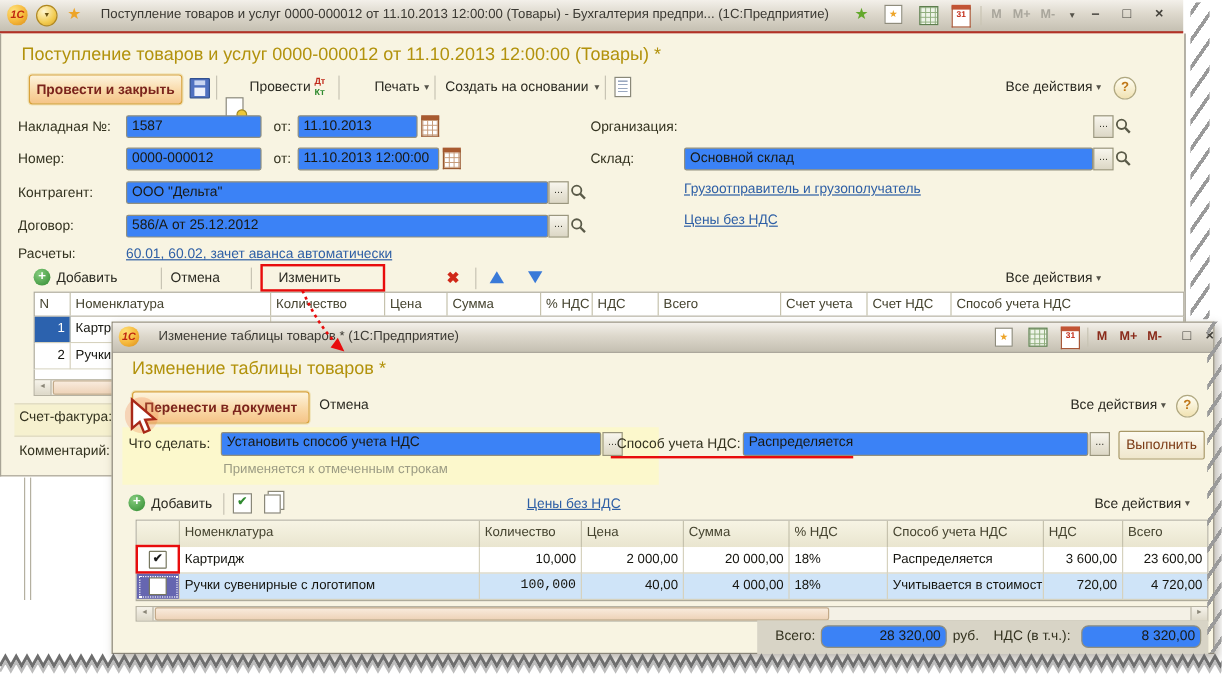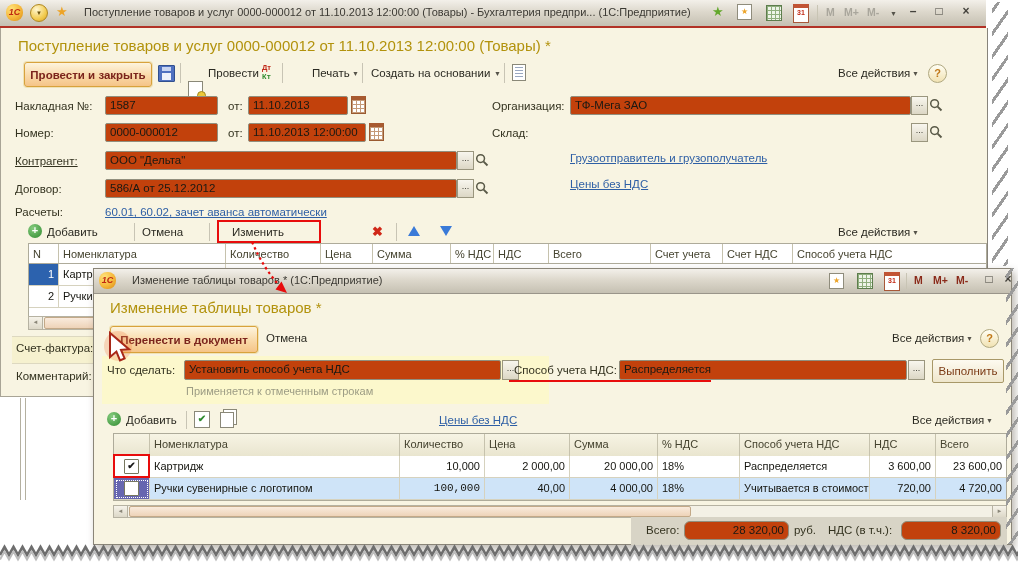--- a/index.html
+++ b/index.html
@@ -28,21 +28,21 @@
   .h1-olive{font-size:15px;color:#b2920c;white-space:nowrap;}
   .btn-main{background:linear-gradient(#fdf4dd,#f9d9a8 55%,#f5c audiot88);background:linear-gradient(#fdf4dd,#f9d9a8 55%,#f5c488;);
     background:linear-gradient(#fdf4dd,#f9d9a8 55%,#f5c488);border:1px solid #d8a23c;border-radius:3px;
     box-shadow:0 0 0 1px #efe2b6;color:#7b241c;font-weight:bold;font-size:11.5px;display:flex;align-items:center;justify-content:center;white-space:nowrap;}
   .btn-exec{background:linear-gradient(#fdfaf0,#efe6cc);border:1px solid #a89868;border-radius:2px;color:#7b3a14;
     font-size:11.5px;display:flex;align-items:center;justify-content:center;white-space:nowrap;}
   .btn-plain{font-size:11.5px;color:#2b2a22;white-space:nowrap;}
   .lbl{font-size:11.5px;color:#33321f;white-space:nowrap;}
   .note{font-size:11px;color:#9c9c84;white-space:nowrap;}
   .link{font-size:11.5px;color:#2e5fa5;text-decoration:underline;white-space:nowrap;cursor:pointer;}
-  .input{background:#c2410c;border:1px solid #918f7e;border-radius:2px;font-size:11.5px;color:#191913;
+  .input{background:#3b82f6;border:1px solid #918f7e;border-radius:2px;font-size:11.5px;color:#191913;
     padding:2px 4px;box-sizing:border-box;white-space:nowrap;overflow:hidden;}
   .num{text-align:right;}
   .dots{background:linear-gradient(#f8f6ee,#dcd7c5);border:1px solid #9a967e;font-size:9px;line-height:9px;
     text-align:center;color:#3a3a30;box-sizing:border-box;padding-top:8px;}
   .sep{width:1px;background:#c8c4b4;}
   .aa{font-size:11.5px;color:#2b2a22;white-space:nowrap;}
   .help-btn{width:17px;height:17px;border-radius:50%;background:linear-gradient(#fffef4,#f1e2b2);border:1px solid #b0a880;
     color:#c07818;font-weight:bold;font-size:11px;text-align:center;line-height:16px;}
   .plus-circ{width:14px;height:14px;border-radius:50%;background:radial-gradient(circle at 35% 30%,#86cc7e,#2f8a2f);
     color:#fff;font-size:11px;line-height:13px;text-align:center;font-weight:bold;}
@@ -149,48 +149,48 @@
   <div class="abs lbl" style="left:228px;top:100px;">от:</div>
   <div class="abs input" style="left:248px;top:96px;width:100px;height:19px;">11.10.2013</div>
   <div class="abs ico-pick" style="left:351px;top:96px;"></div>
 
   <div class="abs lbl" style="left:15px;top:127px;">Номер:</div>
   <div class="abs input" style="left:105px;top:123px;width:113px;height:19px;">0000-000012</div>
   <div class="abs lbl" style="left:228px;top:127px;">от:</div>
   <div class="abs input" style="left:248px;top:123px;width:118px;height:19px;">11.10.2013 12:00:00</div>
   <div class="abs ico-pick" style="left:369px;top:123px;"></div>
 
-  <div class="abs lbl" style="left:15px;top:155px;text-decoration:underline;">Контрагент:</div>
+  <div class="abs lbl" style="left:15px;top:155px;">Контрагент:</div>
   <div class="abs input" style="left:105px;top:151px;width:352px;height:19px;">ООО "Дельта"</div>
   <div class="abs dots" style="left:457px;top:151px;width:17px;height:19px;padding-top:2px;">...</div>
   <div class="abs" style="left:475px;top:153px;"><svg width="14" height="14" viewBox="0 0 13 13">
         <circle cx="5.2" cy="5.2" r="3.6" fill="none" stroke="#5a5a48" stroke-width="1.4"></circle>
         <line x1="8" y1="8" x2="11.6" y2="11.6" stroke="#5a5a48" stroke-width="1.8"></line>
       </svg></div>
 
   <div class="abs lbl" style="left:15px;top:183px;">Договор:</div>
   <div class="abs input" style="left:105px;top:179px;width:352px;height:19px;">586/А от 25.12.2012</div>
   <div class="abs dots" style="left:457px;top:179px;width:17px;height:19px;padding-top:2px;">...</div>
   <div class="abs" style="left:475px;top:181px;"><svg width="14" height="14" viewBox="0 0 13 13">
         <circle cx="5.2" cy="5.2" r="3.6" fill="none" stroke="#5a5a48" stroke-width="1.4"></circle>
         <line x1="8" y1="8" x2="11.6" y2="11.6" stroke="#5a5a48" stroke-width="1.8"></line>
       </svg></div>
 
   <div class="abs lbl" style="left:15px;top:206px;">Расчеты:</div>
   <div class="abs link" style="left:105px;top:206px;">60.01, 60.02, зачет аванса автоматически</div>
 
   <div class="abs lbl" style="left:492px;top:100px;">Организация:</div>
-  <div class="abs input" style="left:570px;top:96px;width:341px;height:19px;">ТФ-Мега ЗАО</div>
   <div class="abs dots" style="left:911px;top:96px;width:17px;height:19px;padding-top:2px;">...</div>
   <div class="abs" style="left:929px;top:98px;"><svg width="14" height="14" viewBox="0 0 13 13">
         <circle cx="5.2" cy="5.2" r="3.6" fill="none" stroke="#5a5a48" stroke-width="1.4"></circle>
         <line x1="8" y1="8" x2="11.6" y2="11.6" stroke="#5a5a48" stroke-width="1.8"></line>
       </svg></div>
 
   <div class="abs lbl" style="left:492px;top:127px;">Склад:</div>
+  <div class="abs input" style="left:570px;top:123px;width:341px;height:19px;">Основной склад</div>
   <div class="abs dots" style="left:911px;top:123px;width:17px;height:19px;padding-top:2px;">...</div>
   <div class="abs" style="left:929px;top:125px;"><svg width="14" height="14" viewBox="0 0 13 13">
         <circle cx="5.2" cy="5.2" r="3.6" fill="none" stroke="#5a5a48" stroke-width="1.4"></circle>
         <line x1="8" y1="8" x2="11.6" y2="11.6" stroke="#5a5a48" stroke-width="1.8"></line>
       </svg></div>
 
   <div class="abs link" style="left:570px;top:152px;">Грузоотправитель и грузополучатель</div>
   <div class="abs link" style="left:570px;top:178px;">Цены без НДС</div>
 
   <div class="abs plus-circ" style="left:28px;top:224px;">+</div>

